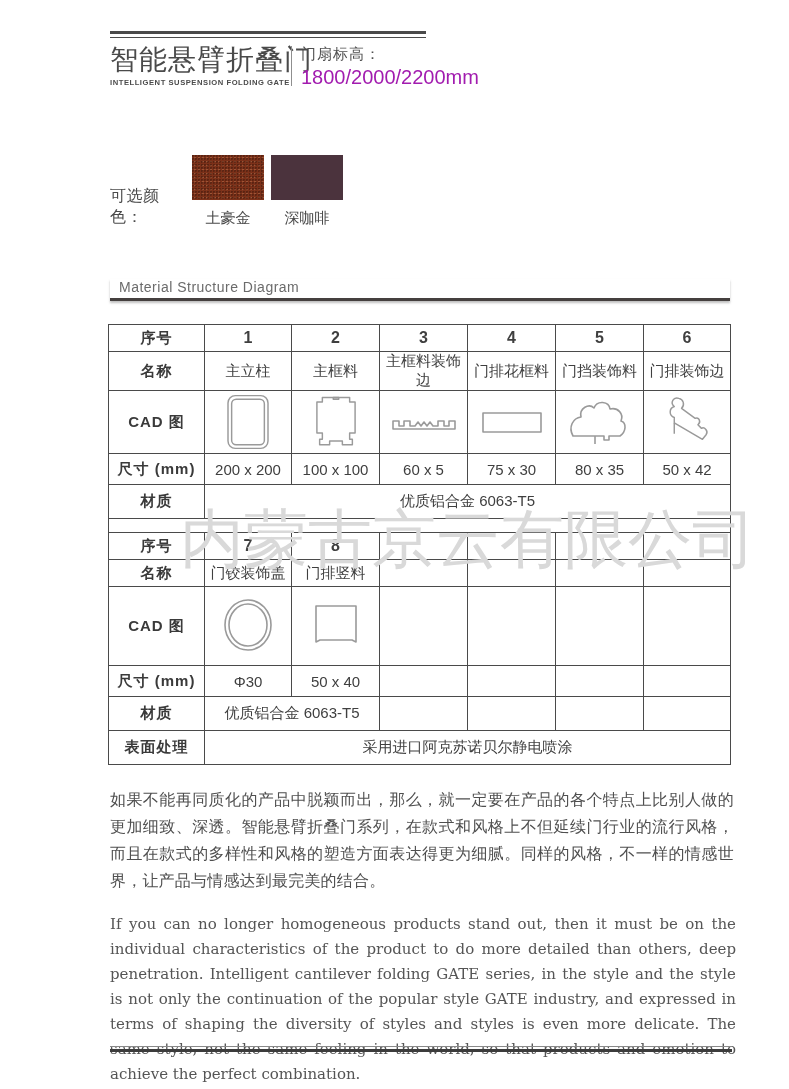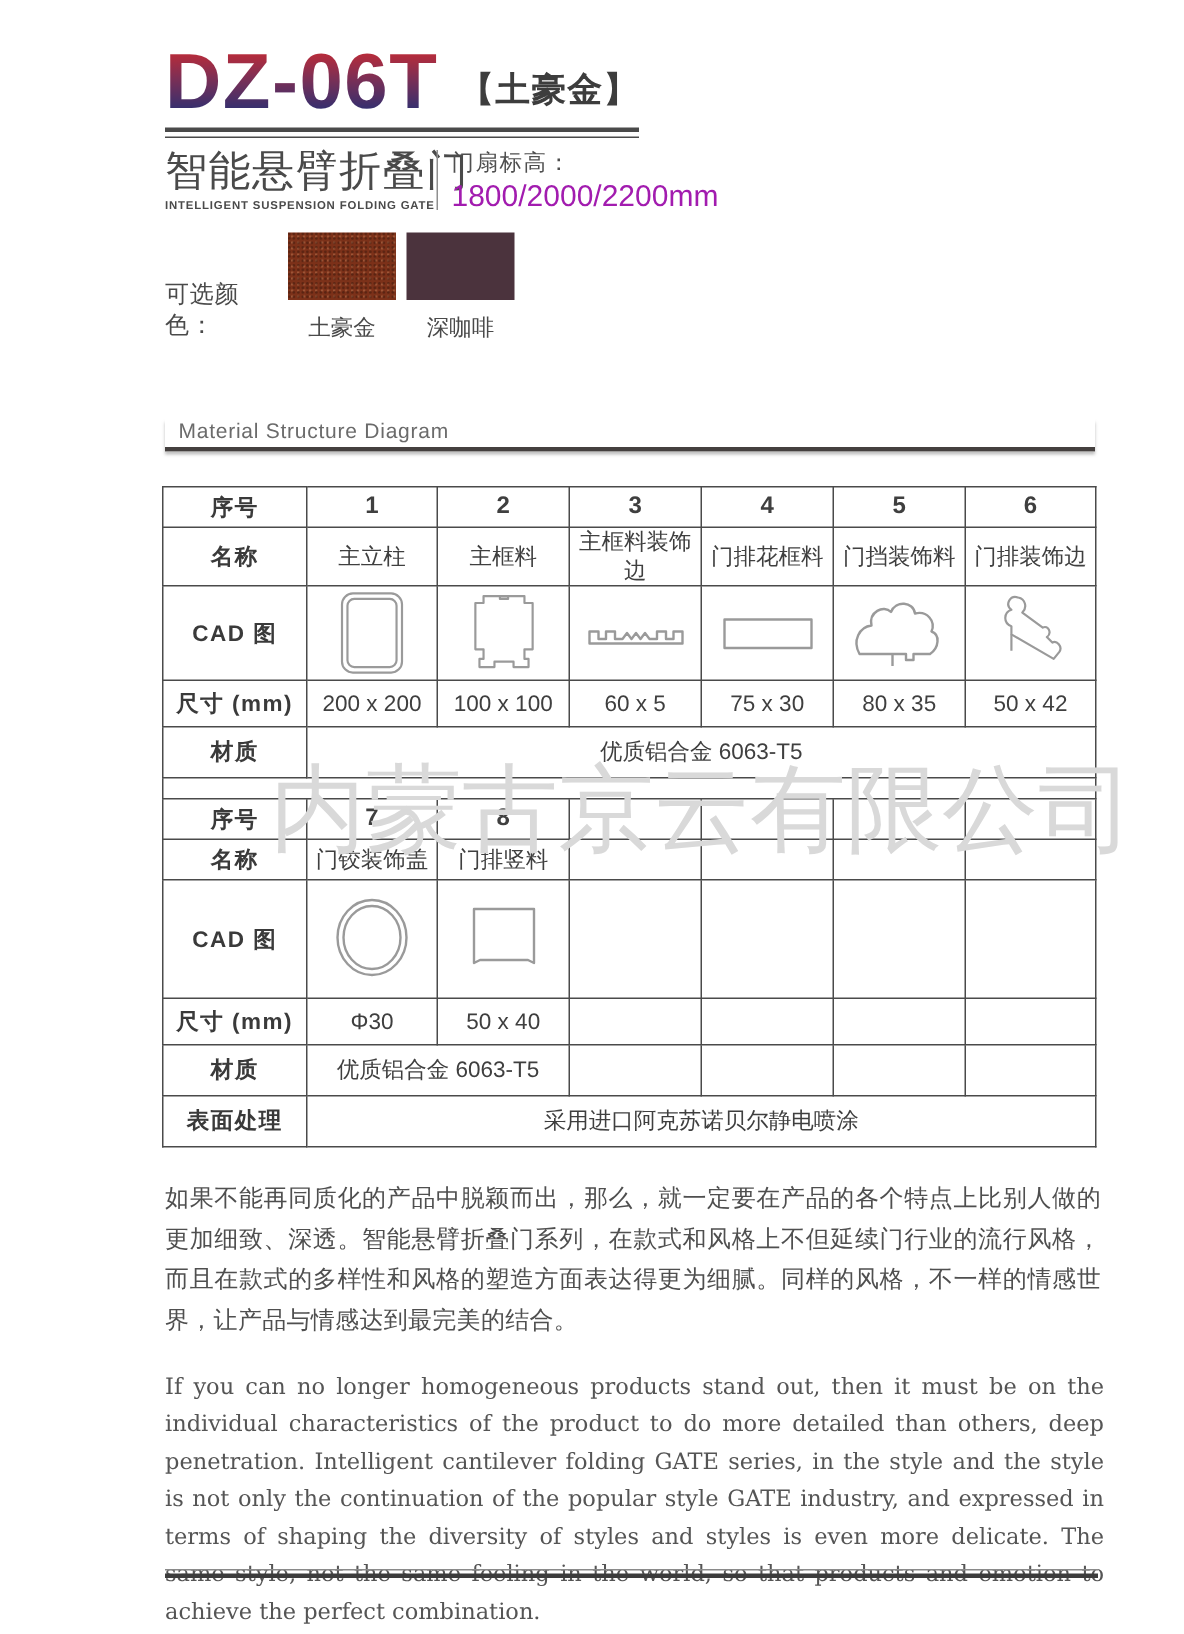--- a/index.html
+++ b/index.html
@@ -67,24 +67,20 @@
   
   .bottom-rule{position:absolute;left:110px;top:1046px;width:622px;height:2px;
                border-top:1px solid #8a8a8a;border-bottom:3px solid #3c3c3c;}
 </style>
 </head>
 <body>
 
 <div class="page">
 
   <div class="hdr">
-    <div class="title-row">
-      <div class="model">DZ-06T</div>
-      <div class="color-tag">【土豪金】</div>
-    </div>
     <div class="dbl-rule"></div>
     <div class="prod-row">
       <div class="prod-left">
         <div class="prod-name">智能悬臂折叠门</div>
         <div class="prod-name-en">INTELLIGENT SUSPENSION FOLDING GATE</div>
       </div>
       <div class="v-div"></div>
       <div>
         <div class="height-lbl">门扇标高：</div>
         <div class="height-val">1800/2000/2200mm</div>

